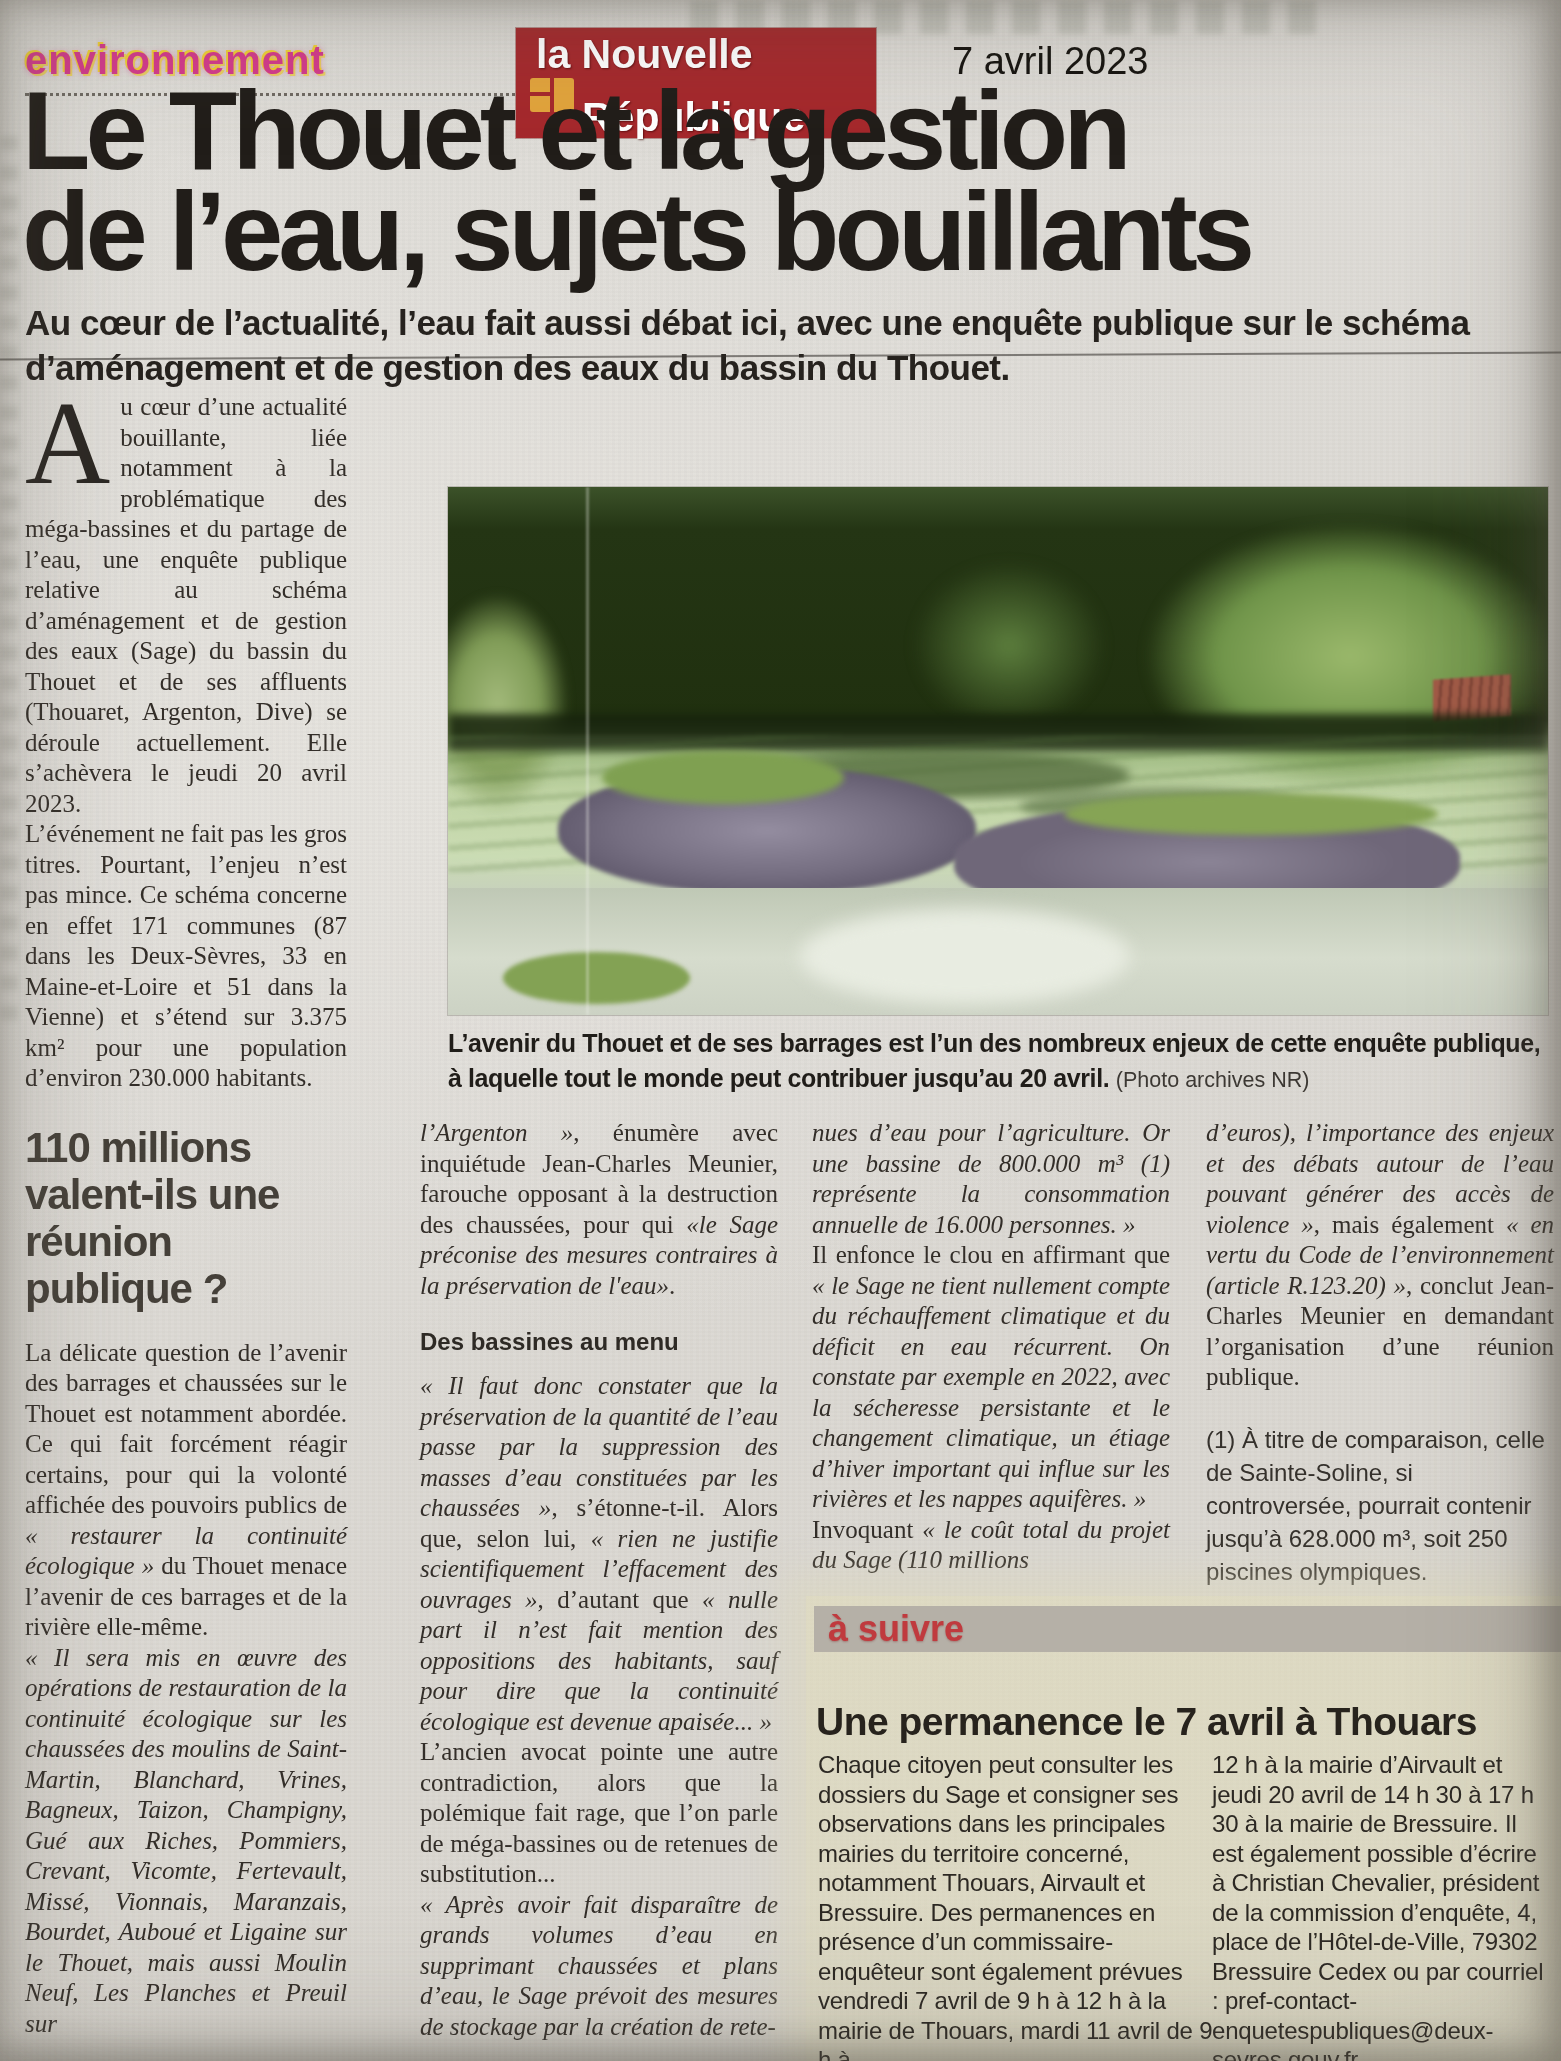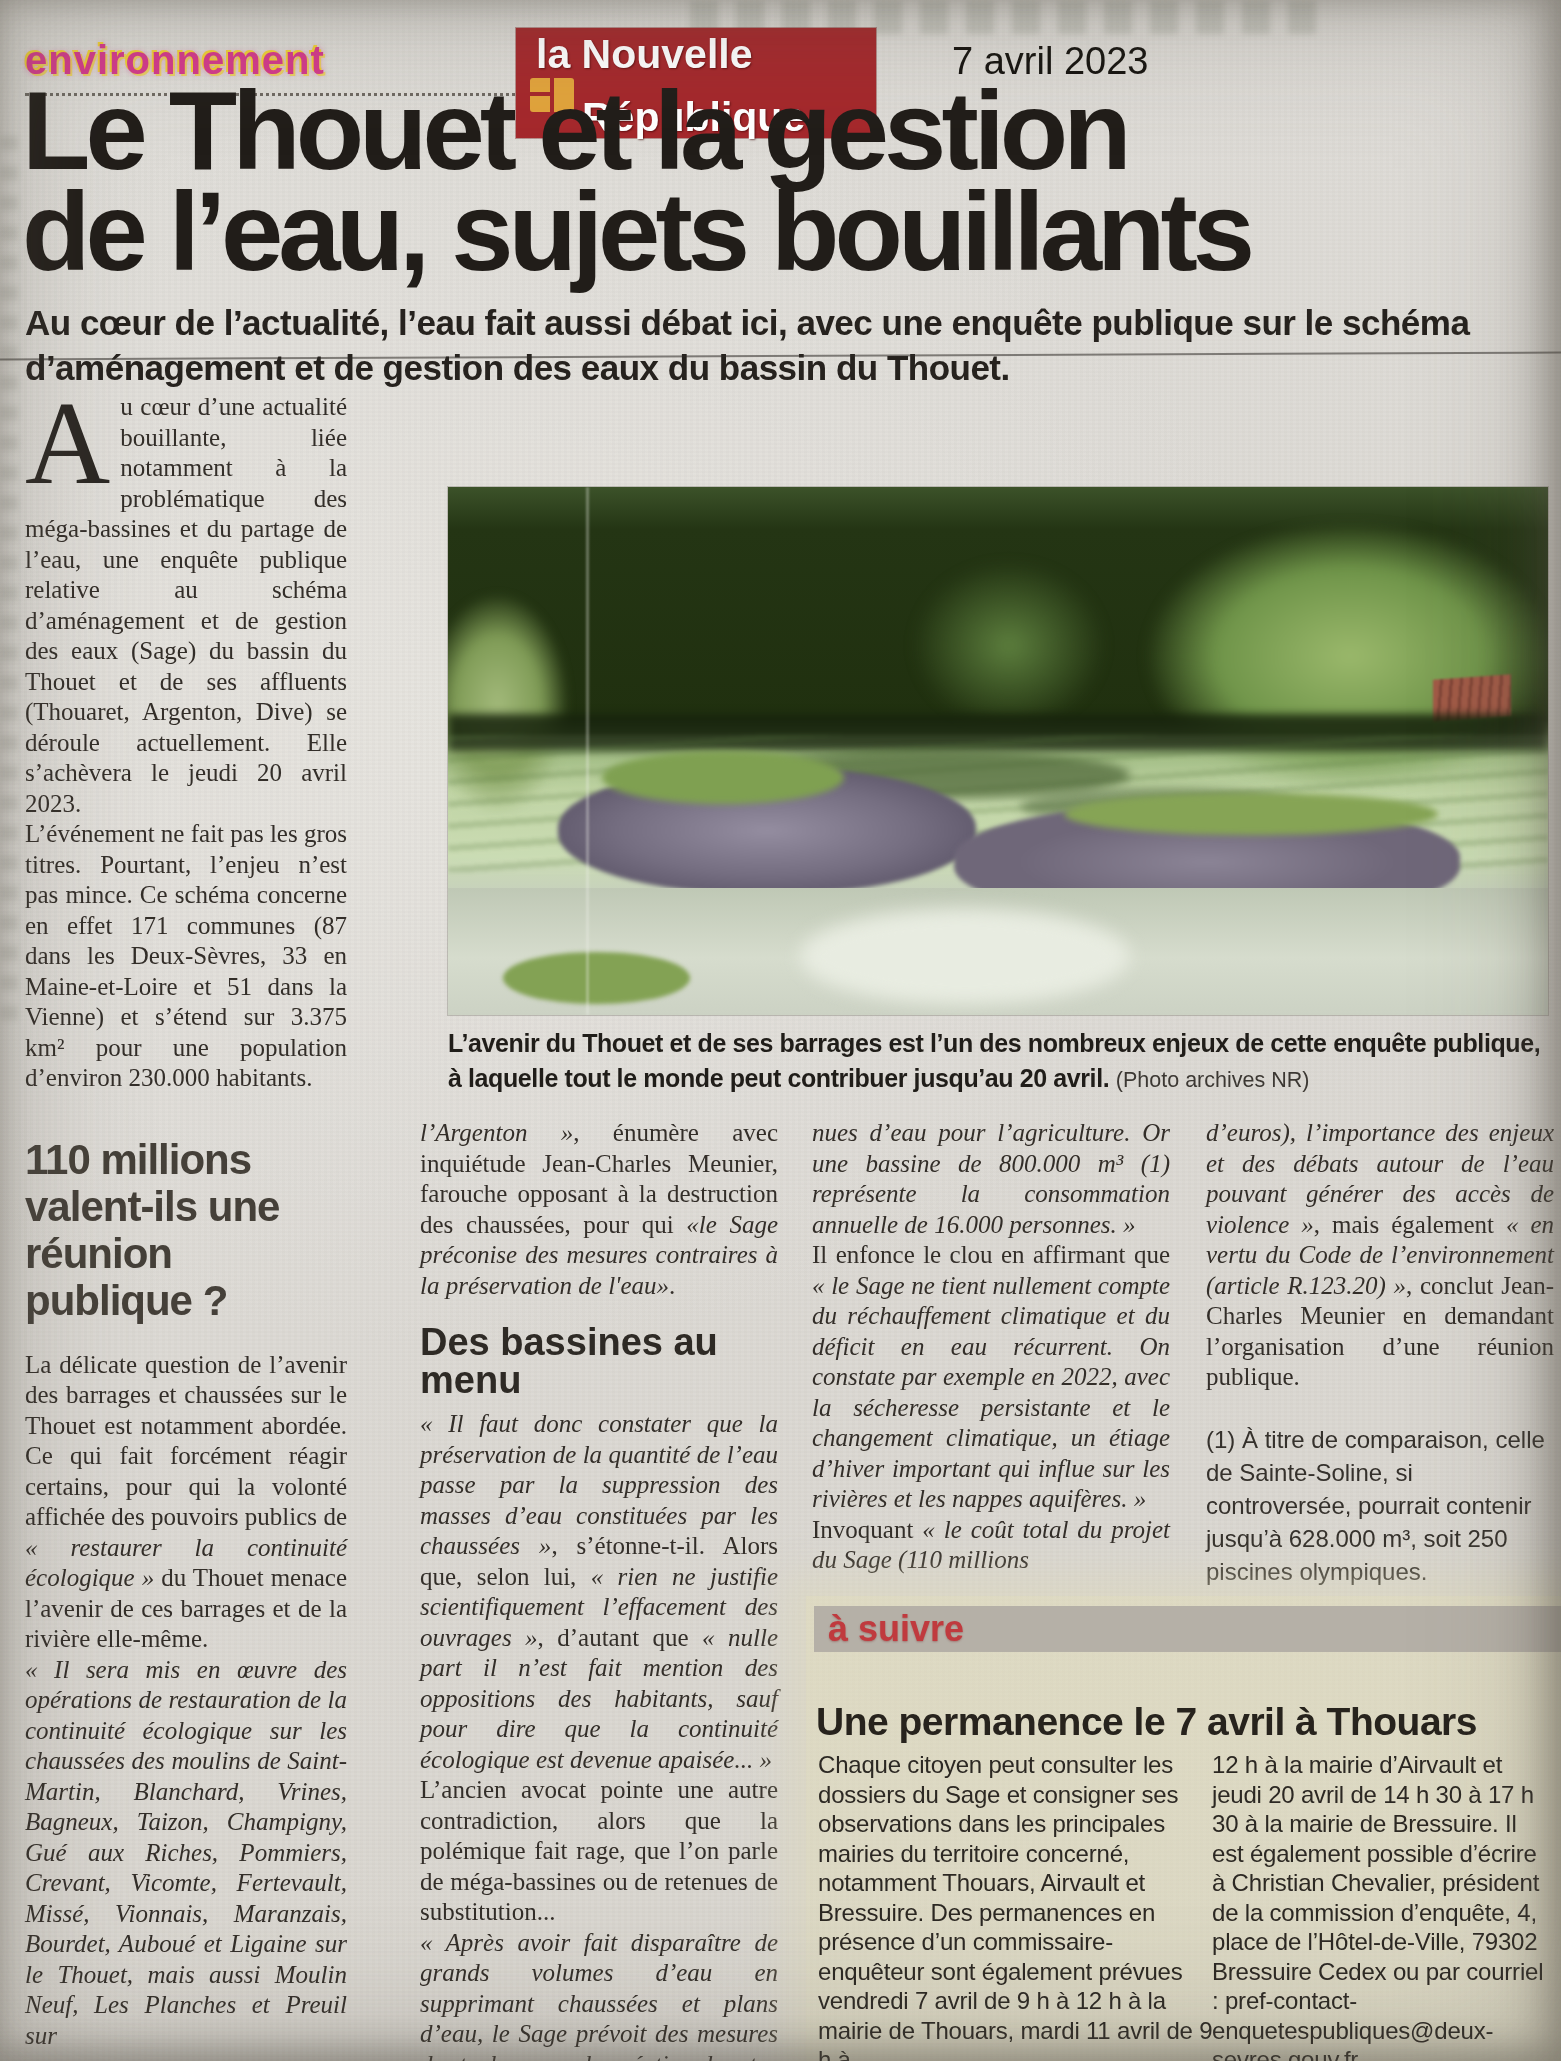--- a/index.html
+++ b/index.html
@@ -49,22 +49,22 @@
   .ghost-left{position:absolute;left:0;top:120px;width:18px;height:900px;filter:blur(3px);opacity:.3;
         background:repeating-linear-gradient(0deg, rgba(70,75,60,.4) 0 14px, transparent 14px 30px);}
 
   
   .col{position:absolute;top:1118px;font-size:25px;line-height:30.5px;text-align:justify;color:#332e29;}
   .col p{margin:0;}
   .it{font-style:italic;}
   .col-1{left:25px;top:392px;width:322px;}
   .dropcap{float:left;font-size:118px;line-height:92px;padding:6px 10px 0 0;color:#2b2723;font-family:"Liberation Serif",serif;}
   .subhead1{font-family:"Liberation Sans",sans-serif;font-weight:bold;font-size:42px;line-height:47px;
-        letter-spacing:-1px;color:#454039;text-align:left;margin:42px 0 26px 0;}
-  .subhead2{font-family:"Liberation Sans",sans-serif;font-weight:bold;font-size:38px;line-height:38px;
+        letter-spacing:-1px;color:#454039;text-align:left;margin:30px 0 26px 0;}
+  .subhead2{font-family:"Liberation Sans",sans-serif;font-weight:bold;font-size:24px;line-height:38px;
         color:#2e2a25;text-align:left;margin:22px 0 10px 0;}
   .col-2{left:420px;width:358px;}
   .col-3{left:812px;width:358px;}
   .col-4{left:1206px;width:348px;}
   .footnote{font-family:"Liberation Sans",sans-serif;font-size:24px;line-height:33px;text-align:left;
         color:#35312c;margin-top:30px;}
   .byline{font-family:"Liberation Sans",sans-serif;font-weight:bold;font-size:28px;color:#2a2621;
         text-align:right;margin-top:40px;padding-right:6px;}
 
   

